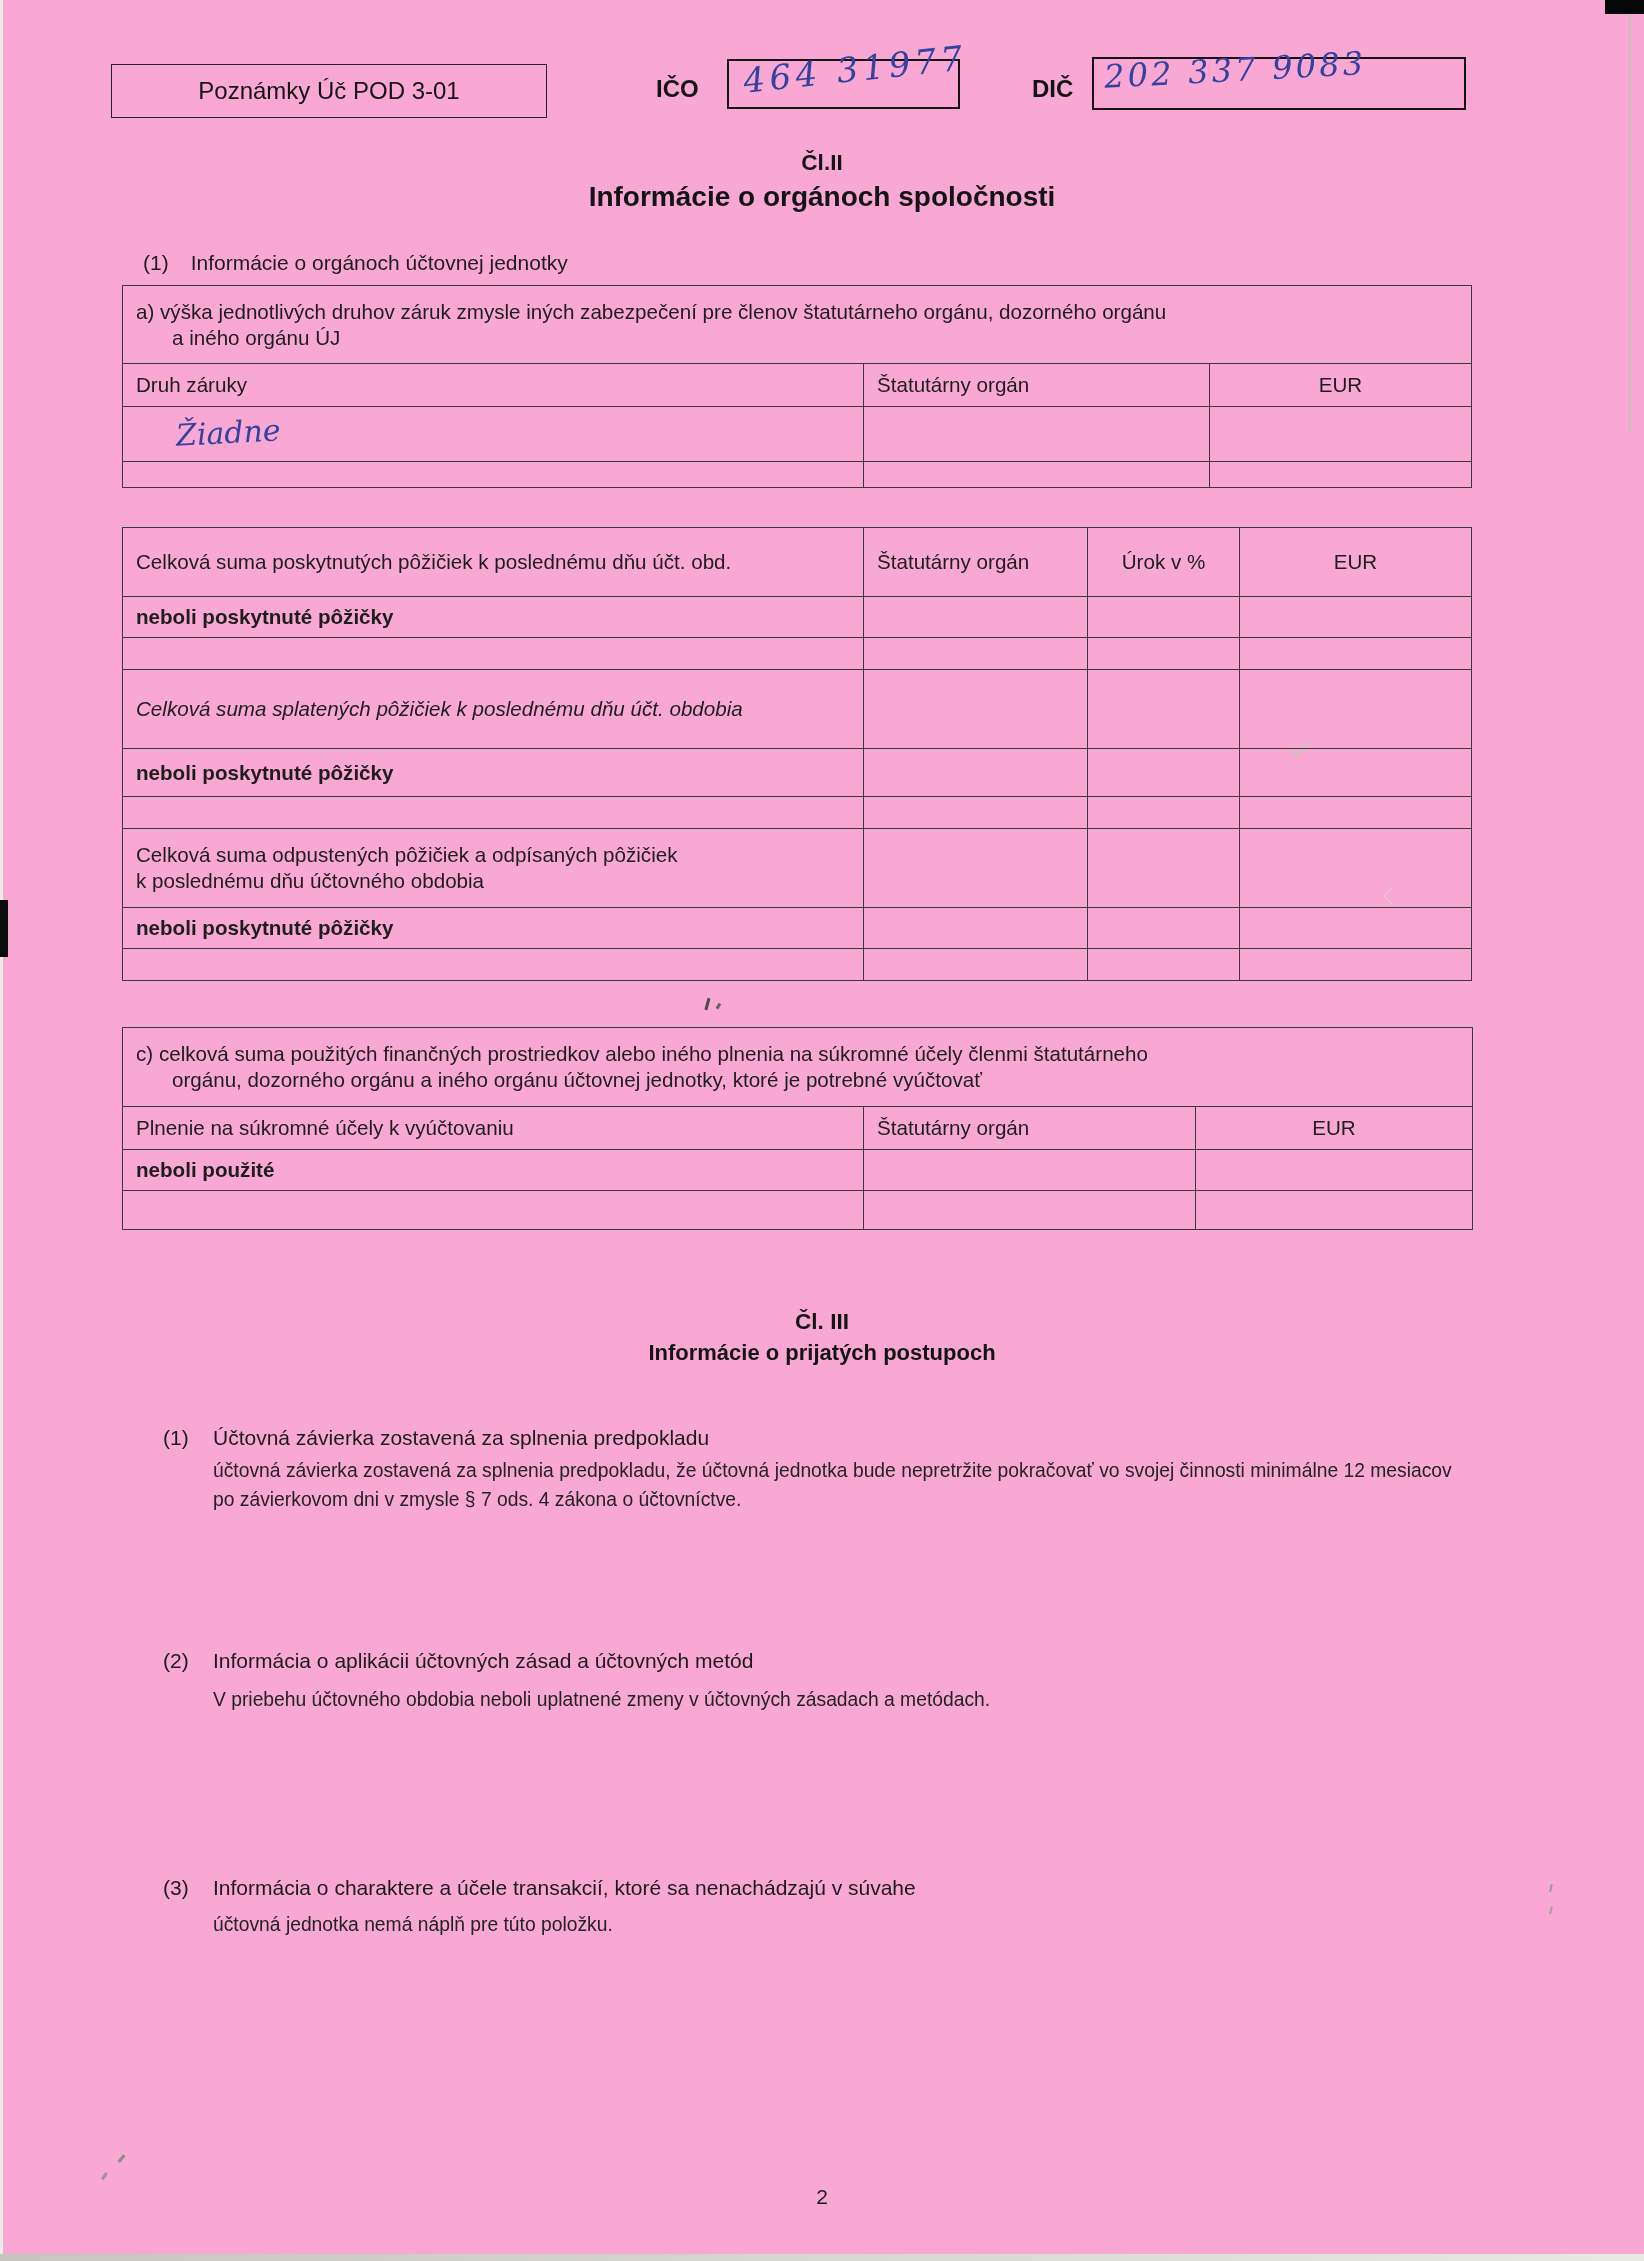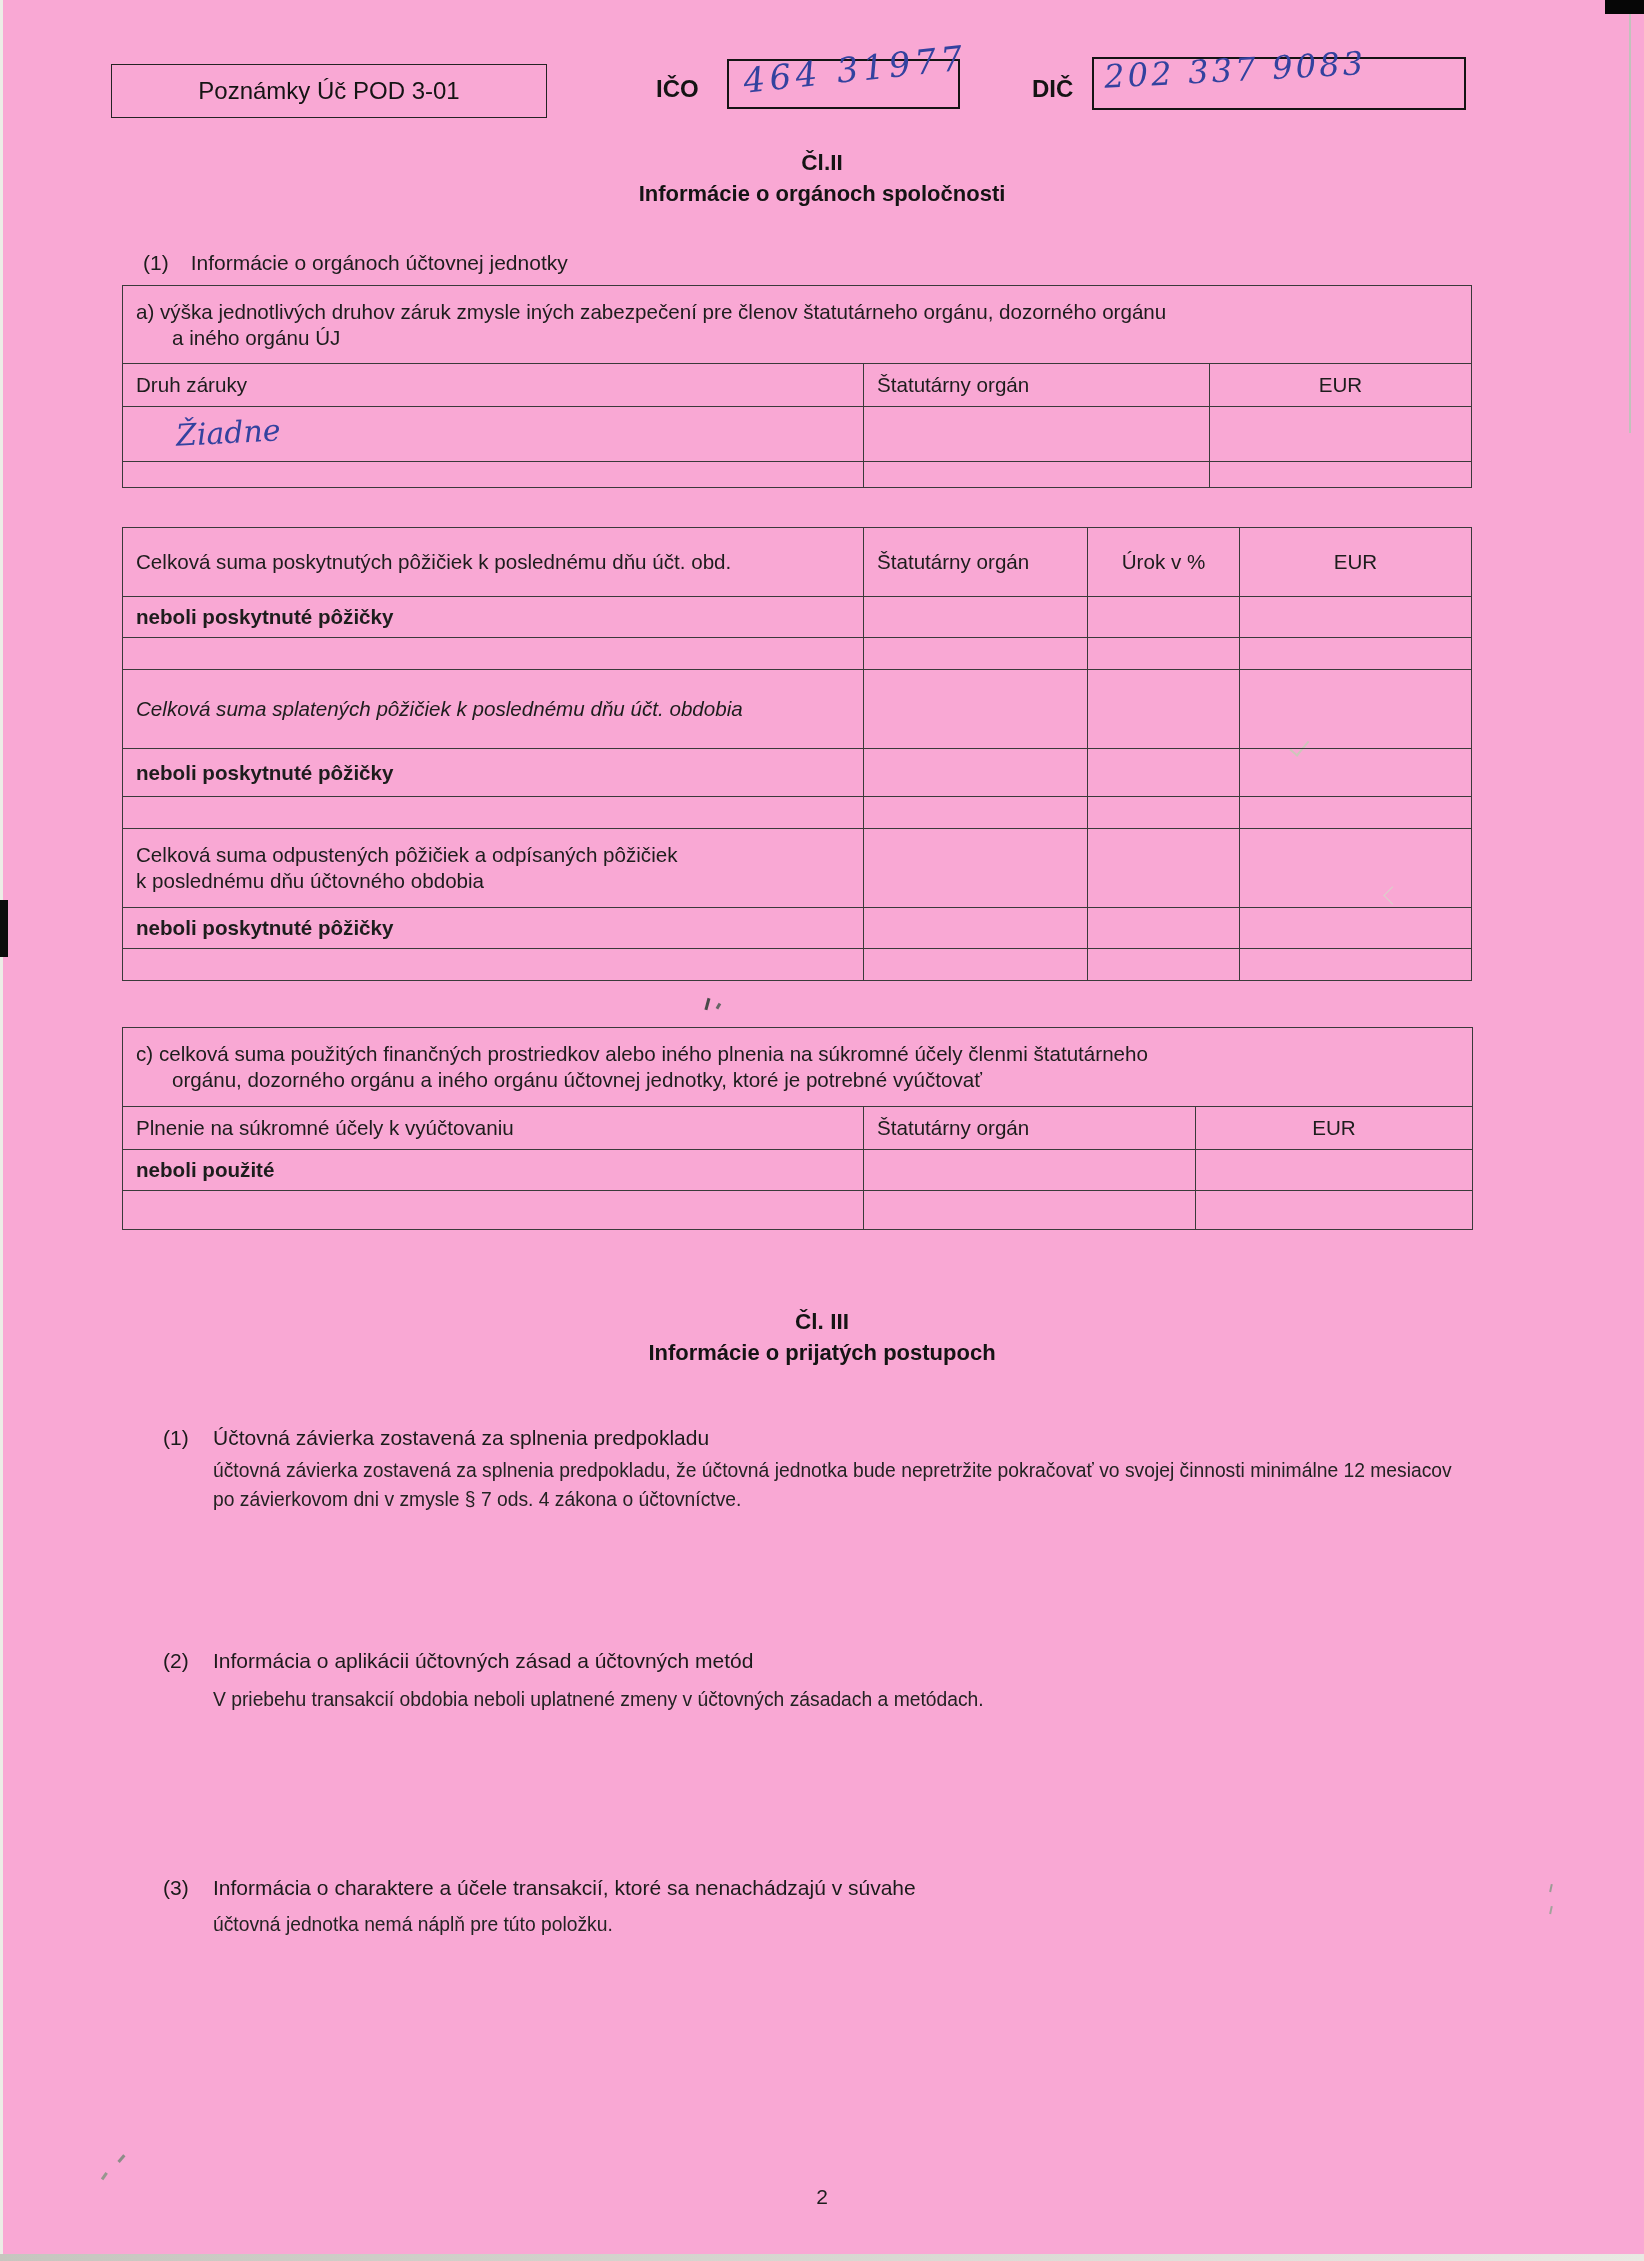--- a/index.html
+++ b/index.html
@@ -88,21 +88,21 @@
   <span class="abs field-label" style="left:656px; top:75px;">IČO</span>
   <div class="abs value-box" style="left:727px; top:59px; width:233px; height:50px;">
     <span class="hand ico-hand">464 31977</span>
   </div>
   <span class="abs field-label" style="left:1032px; top:75px;">DIČ</span>
   <div class="abs value-box" style="left:1092px; top:57px; width:374px; height:53px;">
     <span class="hand dic-hand">202 337 9083</span>
   </div>
 
   <div class="abs center head-bold" style="top:150px;">Čl.II</div>
-  <div class="abs center head-bold" style="top:181px; font-size:22px;">Informácie o orgánoch spoločnosti</div>
+  <div class="abs center head-bold" style="top:181px; font-size:28px;">Informácie o orgánoch spoločnosti</div>
 
   <div class="abs" style="left:143px; top:251px; display:flex; gap:22px;">
     <span style="font-size:21px;">(1)</span>
     <span style="font-size:21px;">Informácie o orgánoch účtovnej jednotky</span>
   </div>
 
   <div class="tblwrap" style="top:285px;">
     <table class="f">
       <colgroup>
           <col style="width:741px;">
@@ -248,21 +248,21 @@
     <div>
       <div class="item-head">Účtovná závierka zostavená za splnenia predpokladu</div>
       <div class="item-text">účtovná závierka zostavená za splnenia predpokladu, že účtovná jednotka bude nepretržite pokračovať vo svojej činnosti minimálne 12 mesiacov po závierkovom dni v zmysle § 7 ods. 4 zákona o účtovníctve.</div>
     </div>
   </div>
 
   <div class="item" style="top:1649px;">
     <span class="item-num">(2)</span>
     <div>
       <div class="item-head">Informácia o aplikácii účtovných zásad a účtovných metód</div>
-      <div class="item-text" style="margin-top:11.6px;">V priebehu transakcií obdobia neboli uplatnené zmeny v účtovných zásadach a metódach.</div>
+      <div class="item-text" style="margin-top:11.6px;">V priebehu účtovného obdobia neboli uplatnené zmeny v účtovných zásadach a metódach.</div>
     </div>
   </div>
 
   <div class="item" style="top:1876px;">
     <span class="item-num">(3)</span>
     <div>
       <div class="item-head">Informácia o charaktere a účele transakcií, ktoré sa nenachádzajú v súvahe</div>
       <div class="item-text" style="margin-top:10.3px;">účtovná jednotka nemá náplň pre túto položku.</div>
     </div>
   </div>

